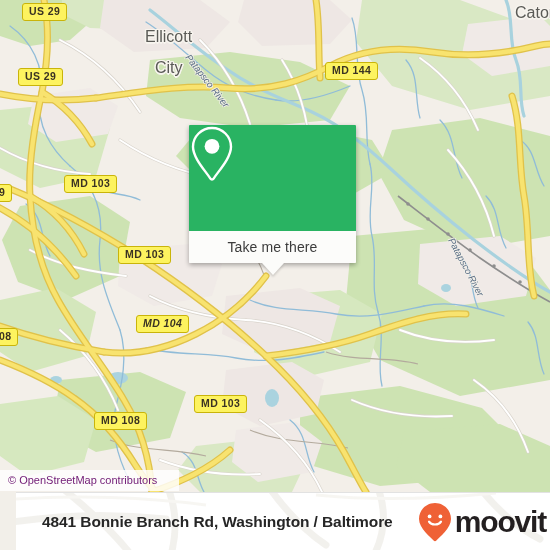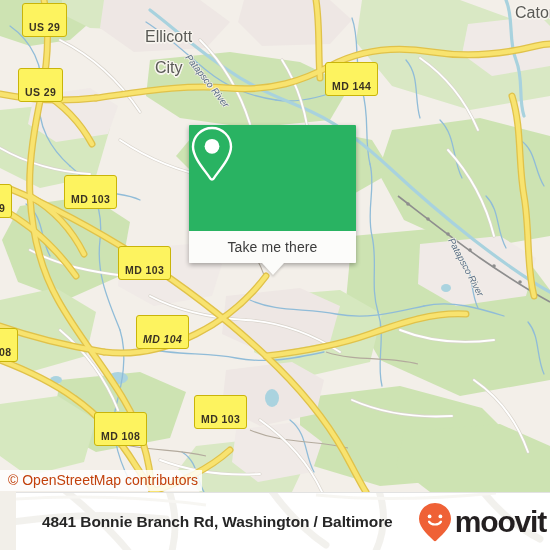--- a/index.html
+++ b/index.html
@@ -17,21 +17,21 @@
   
   .shield{
     position:absolute;
     background:#fdf35f;
     border:1.5px solid #c9b40a;
     border-radius:3px;
     color:#3a3323;
     font-size:10.5px;
     font-weight:bold;
     letter-spacing:.4px;
-    padding:18px 6px 3px 6px;
+    padding:2px 6px 3px 6px;
     white-space:nowrap;
     line-height:11px;
     box-sizing:border-box;
   }
   
   .place{
     position:absolute;
     color:#5a5a56;
     font-size:16px;
     font-weight:normal;
@@ -49,23 +49,23 @@
     font-style:italic;
     white-space:nowrap;
     text-shadow:
       1px 0 #f2efe9,-1px 0 #f2efe9,0 1px #f2efe9,0 -1px #f2efe9;
   }
 
   
   .attribution{
     position:absolute;left:0;top:470px;
     background:rgba(255,255,255,.82);
-    color:#c2410c;
-    font-size:14px;
-    padding:3px 4px 4px 8px;
+    color:#701a75;
+    font-size:11px;
+    padding:3px 22px 4px 8px;
     white-space:nowrap;
     line-height:14px;
   }
 
   
   .card{
     position:absolute;left:189px;top:125px;width:167px;
     box-shadow:0 2px 5px rgba(0,0,0,.33);
     border-radius:1px;
   }

